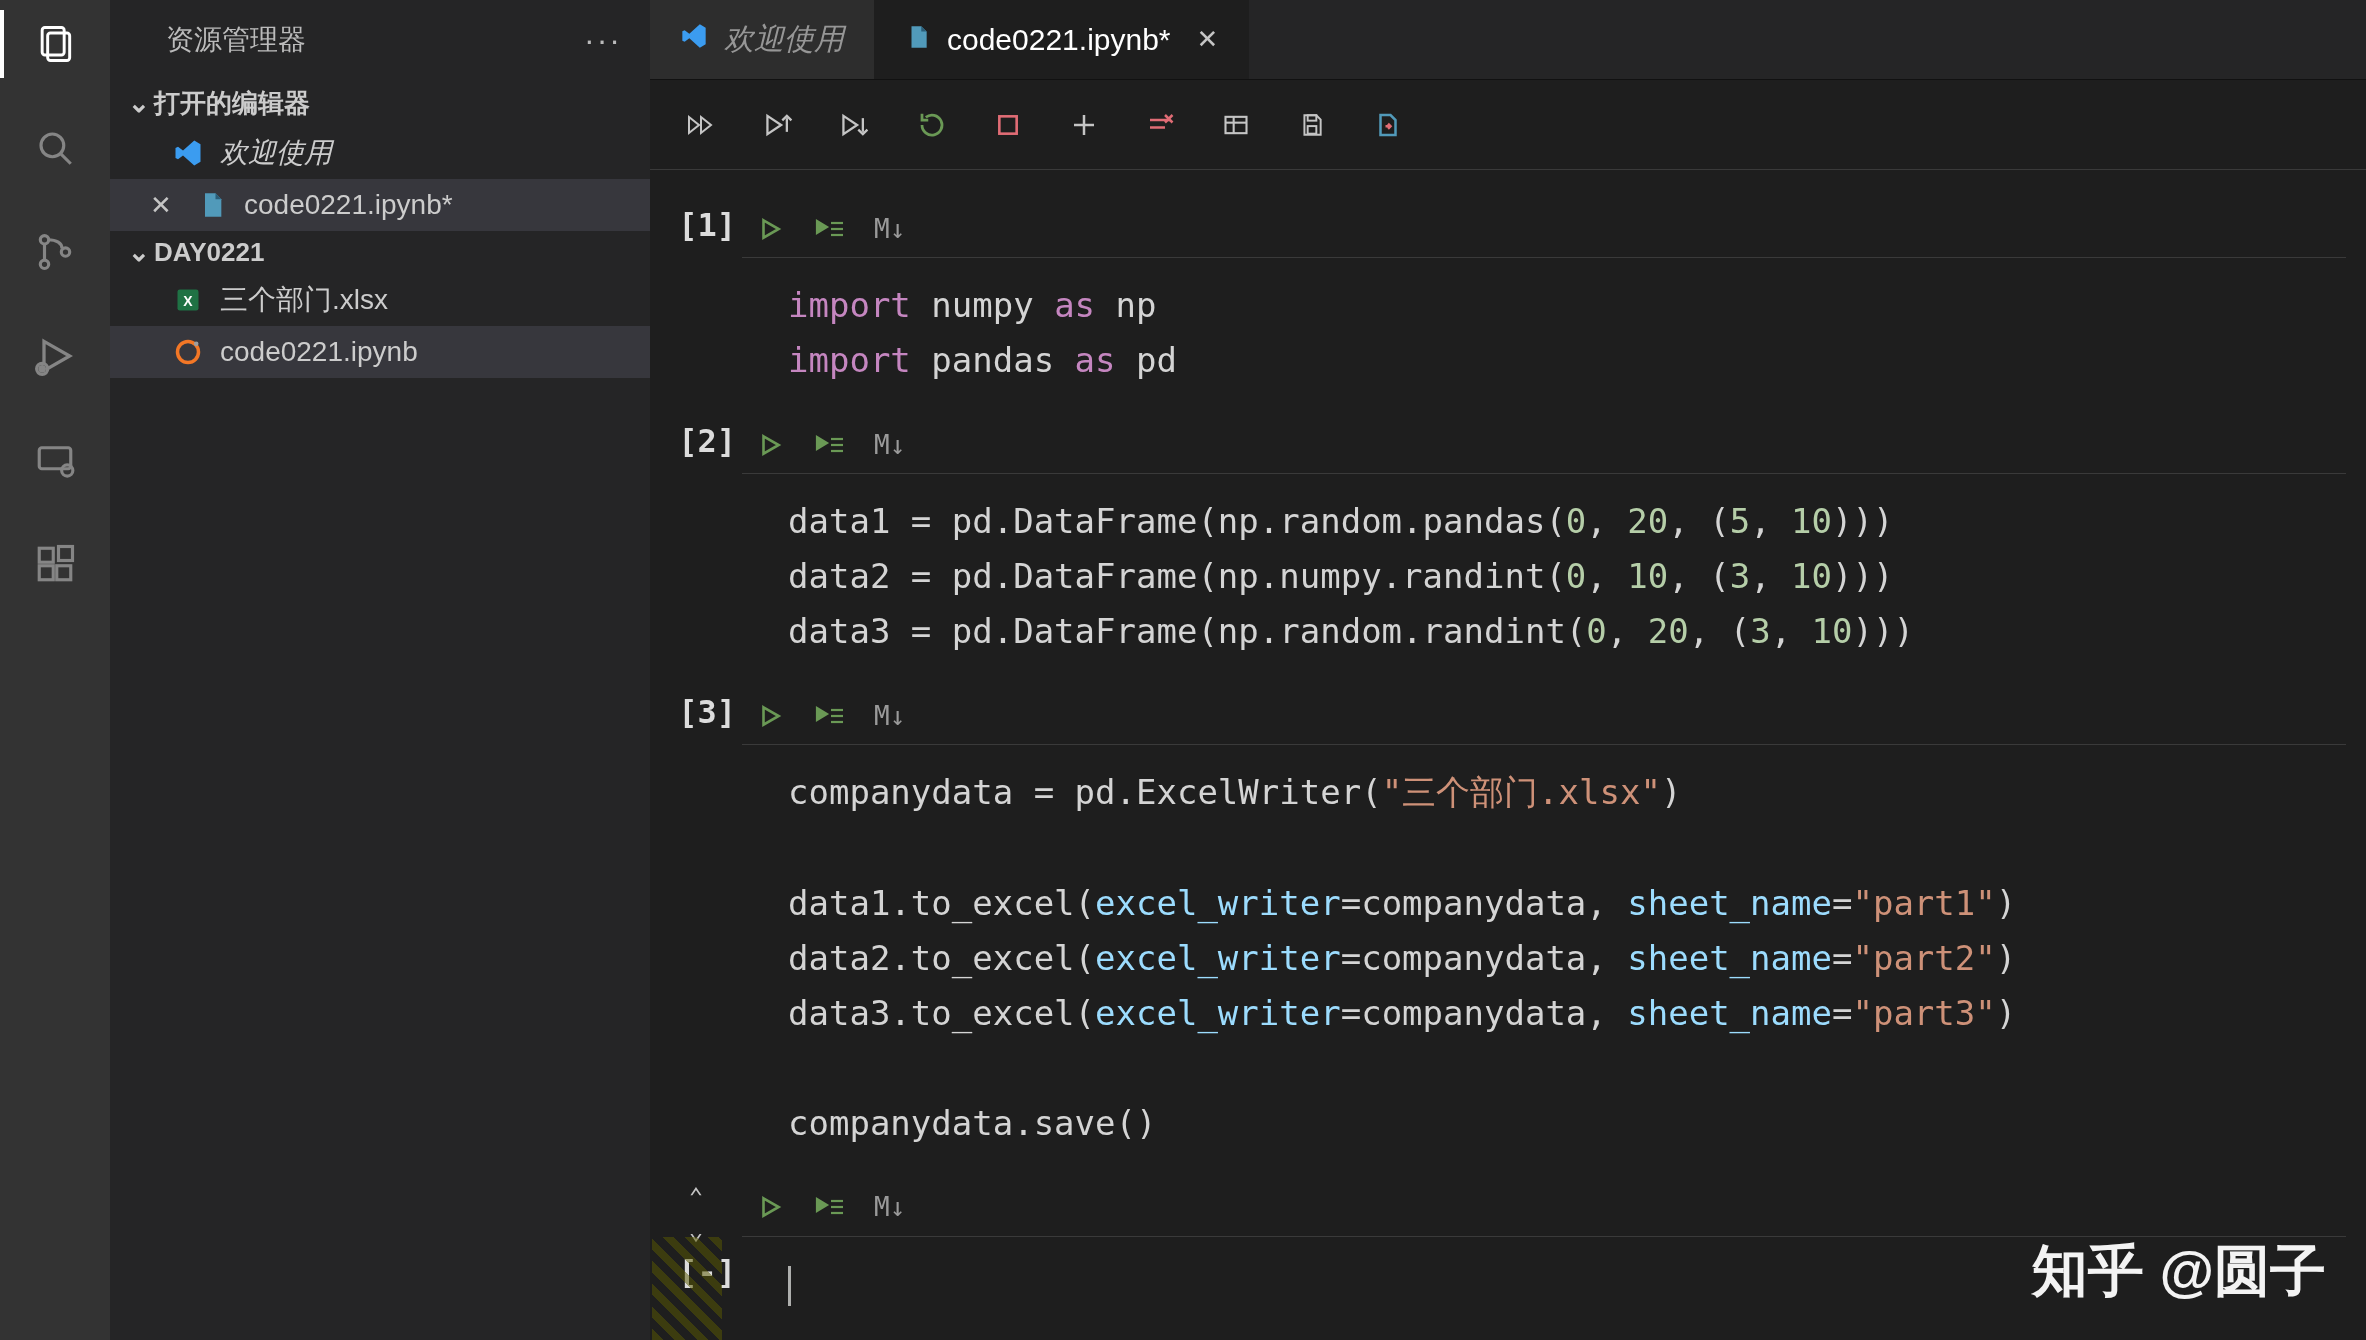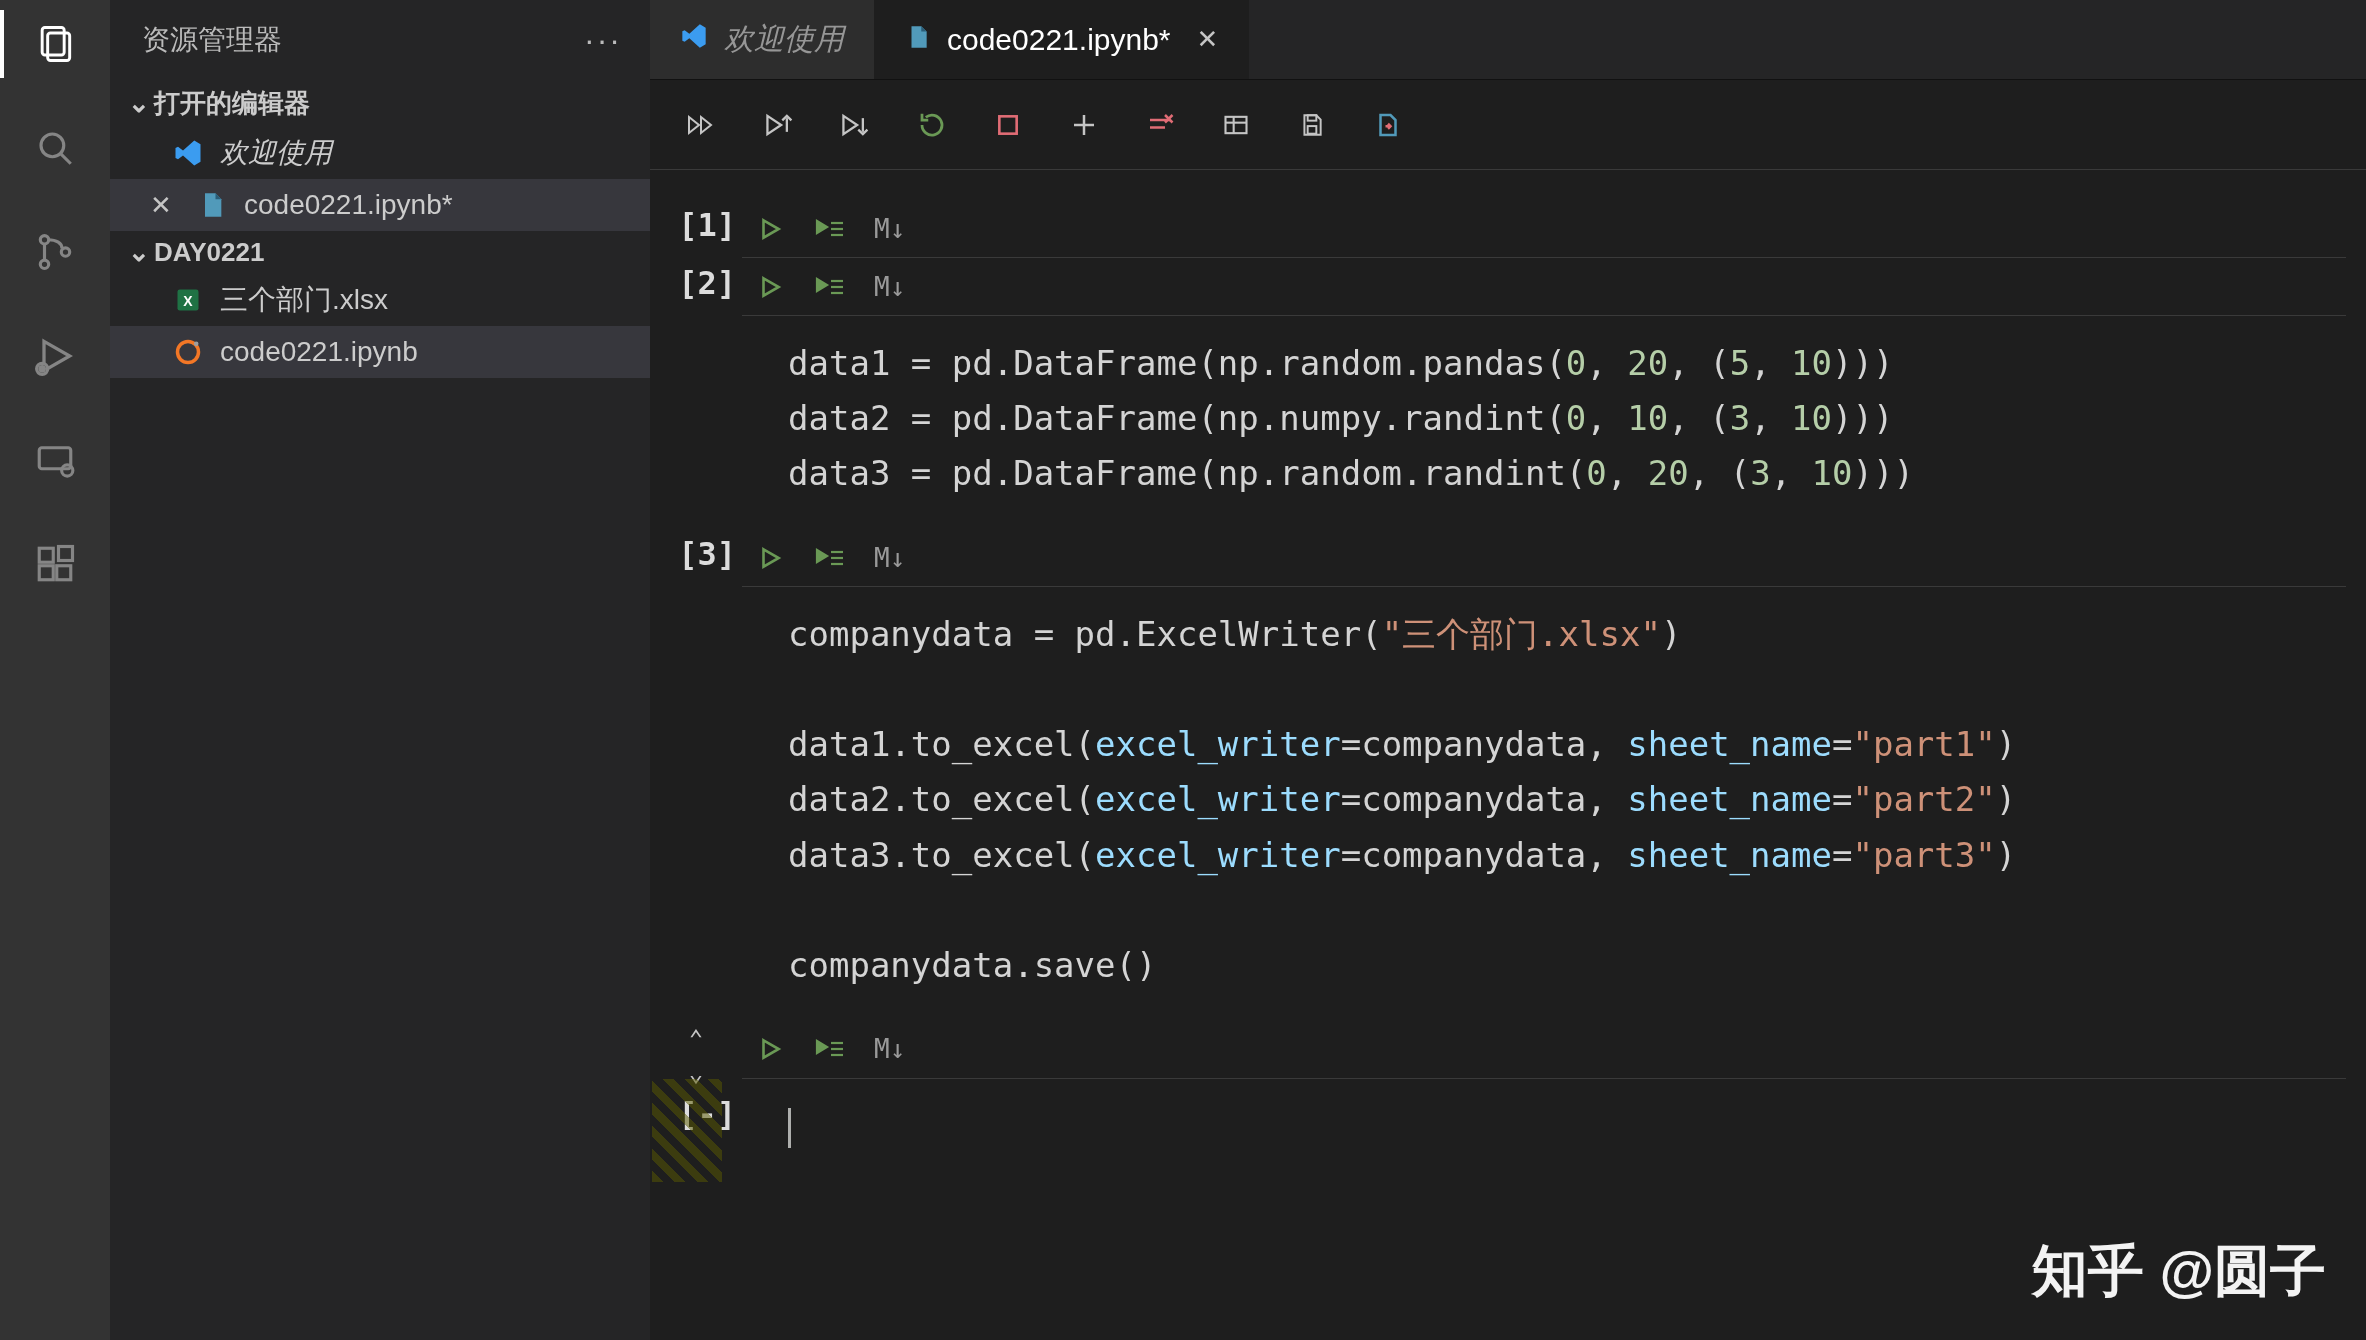--- a/index.html
+++ b/index.html
@@ -40,21 +40,21 @@
   
   .sidebar {
     width: 540px;
     background: #252526;
     flex-shrink: 0;
     display: flex; flex-direction: column;
   }
   .sidebar-header {
     height: 80px;
     display:flex; align-items:center; justify-content:space-between;
-    padding: 0 28px 0 32px;
+    padding: 0 28px 0 56px;
     font-size: 28px;
     color:#bbbbbb;
   }
   .sidebar-header .dots { color:#bbbbbb; font-size:32px; letter-spacing:2px; }
 
   .section-header {
     display:flex; align-items:center;
     padding: 6px 14px;
     font-size:26px; font-weight:600;
     color:#cccccc;
@@ -420,20 +420,22 @@
     <div class="cbtn exec-line">
       <svg width="30" height="26" viewBox="0 0 30 24" fill="none" stroke="#6a9955" stroke-width="2.2">
                   <polygon points="2,4 12,10 2,16" fill="#6a9955"></polygon>
                   <line x1="16" y1="6" x2="28" y2="6"></line>
                   <line x1="16" y1="12" x2="28" y2="12"></line>
                   <line x1="16" y1="18" x2="28" y2="18"></line>
                 </svg>
     </div>
     <span class="md-label">M↓</span>
   </div>
+            <div class="code"><span class="tok-k">import</span><span> numpy </span><span class="tok-k">as</span><span> np
+</span><span class="tok-k">import</span><span> pandas </span><span class="tok-k">as</span><span> pd</span></div>
           </div>
         </div>
         <div class="cell">
     <div class="gutter">
 
       <span class="exec-num">[2]</span>
     </div>
           <div class="cell-body">
   <div class="cell-toolbar">
     <div class="cbtn">

